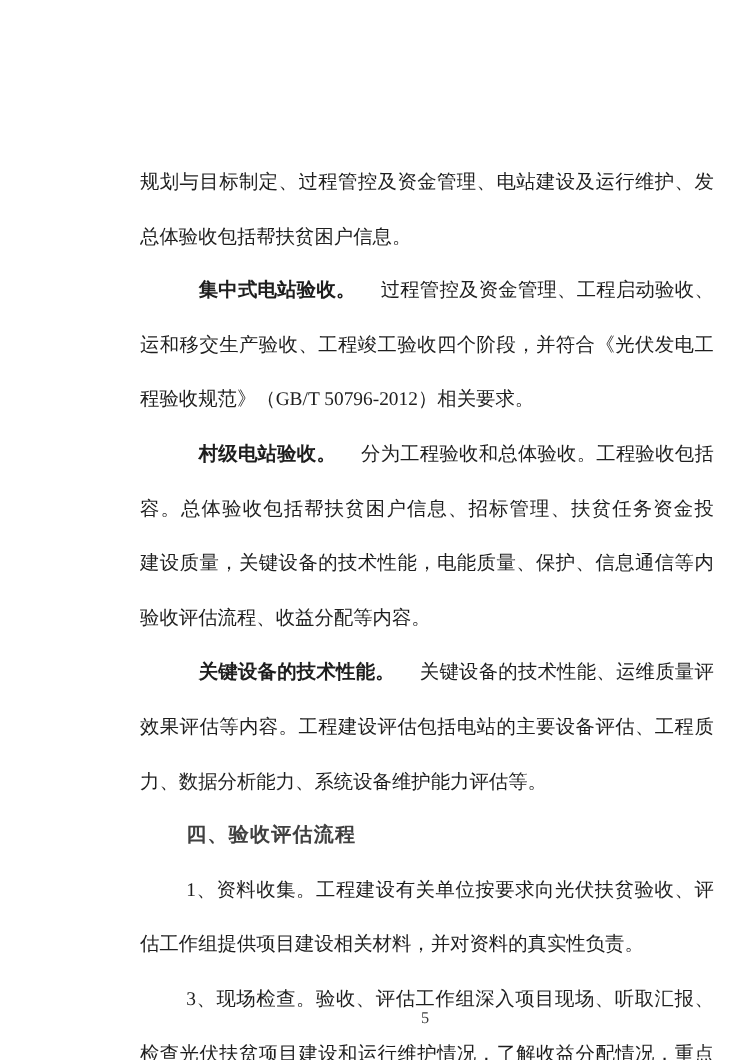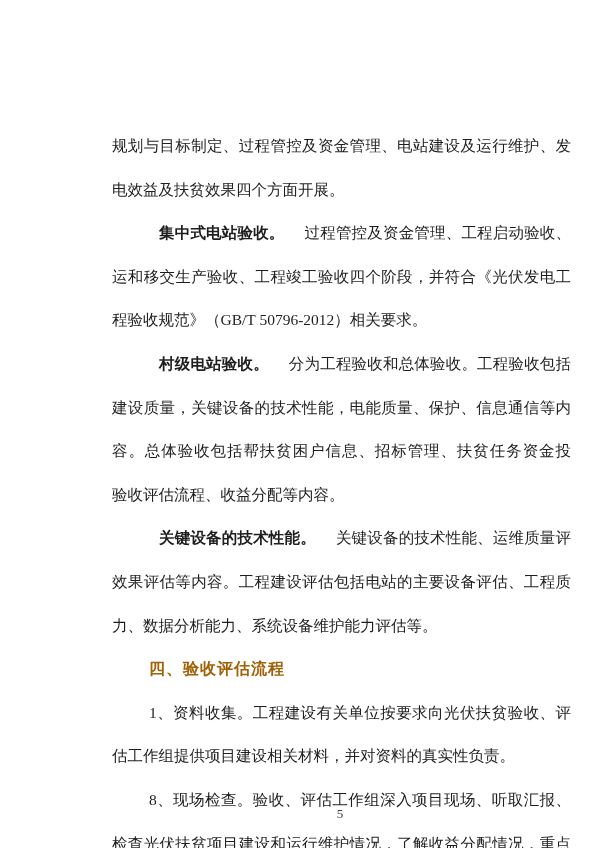--- a/index.html
+++ b/index.html
@@ -40,62 +40,62 @@
   }
   .lead {
     font-weight: bold;
     font-family: Liberation Serif, serif;
   }
   .ln.heading {
     font-family: "Liberation Sans", "DejaVu Sans", sans-serif;
     font-weight: bold;
     font-size: 16px;
     letter-spacing: 1px;
-    color: #a16207;
+    color: #404040;
   }
   .page-number {
     position: absolute;
     left: 0;
     top: 766px;
     width: 600px;
     text-align: center;
     font-size: 13px;
     color: #3a3a3a;
     font-family: "Liberation Serif", "DejaVu Serif", serif;
   }
 </style>
 </head>
 <body>
 
 <div class="doc-page">
 
   <div class="doc-body">
 
     <div class="ln">规划与目标制定、过程管控及资金管理、电站建设及运行维护、发</div>
-    <div class="ln end">电效益及扶贫效果四个方面开展。</div>
+    <div class="ln end">总体验收包括帮扶贫困户信息。</div>
 
     <div class="ln ind"><b class="lead">集中式电站验收。</b><span>过程管控及资金管理、工程启动验收、工程试</span></div>
     <div class="ln">运和移交生产验收、工程竣工验收四个阶段，并符合《光伏发电工</div>
     <div class="ln end">程验收规范》（GB/T 50796-2012）相关要求。</div>
 
     <div class="ln ind"><b class="lead">村级电站验收。</b><span>分为工程验收和总体验收。工程验收包括电站</span></div>
+    <div class="ln">容。总体验收包括帮扶贫困户信息、招标管理、扶贫任务资金投入、</div>
     <div class="ln">建设质量，关键设备的技术性能，电能质量、保护、信息通信等内</div>
-    <div class="ln">容。总体验收包括帮扶贫困户信息、招标管理、扶贫任务资金投入、</div>
     <div class="ln end">验收评估流程、收益分配等内容。</div>
 
     <div class="ln ind"><b class="lead">关键设备的技术性能。</b><span>关键设备的技术性能、运维质量评估和扶贫</span></div>
     <div class="ln">效果评估等内容。工程建设评估包括电站的主要设备评估、工程质</div>
     <div class="ln end">力、数据分析能力、系统设备维护能力评估等。</div>
 
     <div class="ln ind heading end">四、验收评估流程</div>
 
     <div class="ln ind">1、资料收集。工程建设有关单位按要求向光伏扶贫验收、评</div>
     <div class="ln end">估工作组提供项目建设相关材料，并对资料的真实性负责。</div>
 
-    <div class="ln ind">8、现场检查。验收、评估工作组深入项目现场、听取汇报、</div>
+    <div class="ln ind">3、现场检查。验收、评估工作组深入项目现场、听取汇报、</div>
     <div class="ln">检查光伏扶贫项目建设和运行维护情况，了解收益分配情况，重点</div>
     <div class="ln end">检查无法在资料中体现的内容。</div>
 
 
   </div>
 
   <div class="page-number">5</div>
 
 </div>
 

